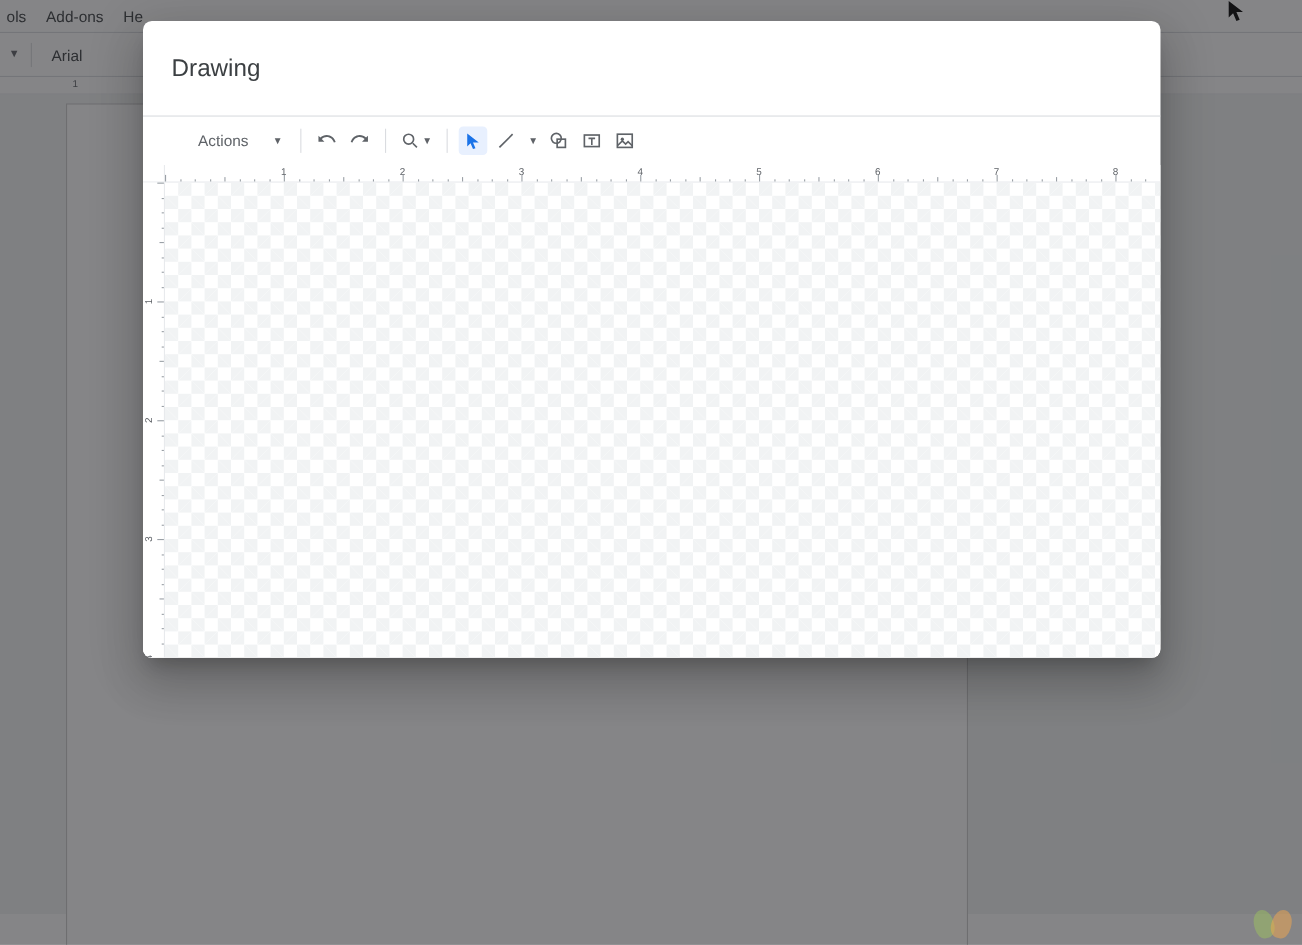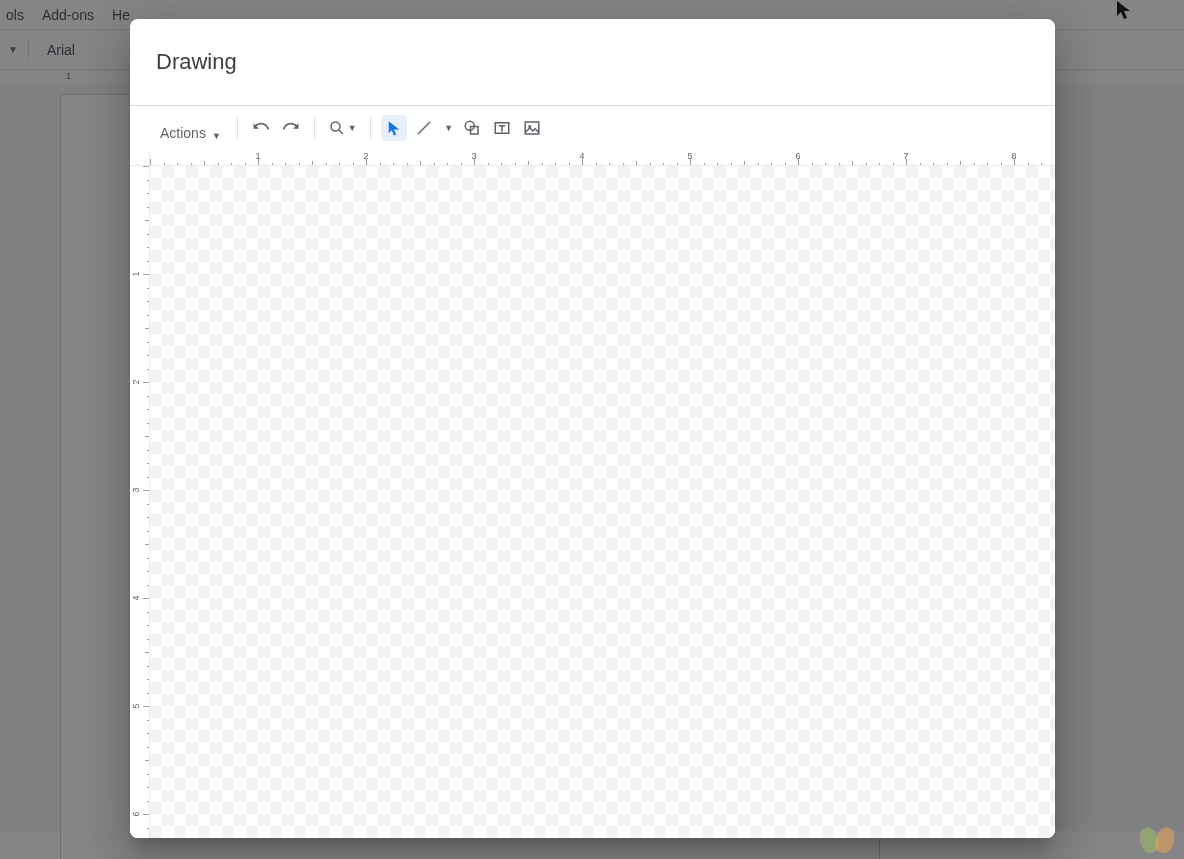--- a/index.html
+++ b/index.html
@@ -70,21 +70,21 @@
   .overlay {
     position: absolute;
     inset: 0;
     background: rgba(32,33,36,.55);
   }
   .dialog {
     position: absolute;
     left: 130px;
     top: 19px;
     width: 925px;
-    height: 819px;
+    height: 579px;
     background: #fff;
     border-radius: 8px;
     box-shadow: 0 11px 15px -7px rgba(0,0,0,.2),
                 0 24px 38px 3px rgba(0,0,0,.14),
                 0 9px 46px 8px rgba(0,0,0,.12);
     display: flex;
     flex-direction: column;
     overflow: hidden;
   }
   .dlg-header {
@@ -120,21 +120,21 @@
     display:flex;
     align-items:center;
     justify-content:center;
     border-radius:4px;
     color:#5f6368;
     cursor:pointer;
     padding: 0 3px;
   }
   .dlg-toolbar .btn.selected { background:#e8f0fe; color:#1a73e8; }
   .dlg-toolbar .sep { width:1px; height:22px; background:#dadce0; margin: 0 6px; }
-  .dlg-toolbar .actions { font-size:14px; color:#5f6368; padding:0 6px; display:flex; align-items:flex-end; gap:4px;}
+  .dlg-toolbar .actions { font-size:14px; color:#5f6368; padding:0 6px; display:flex; align-items:center; gap:20px;margin-left:20px;}
   .dlg-toolbar .caret { font-size:9px; color:#5f6368; margin-left:2px;}
   .dlg-toolbar svg { width:18px; height:18px; display:block; }
 
   
   .canvas-wrap {
     flex:1;
     position:relative;
     overflow:hidden;
     background:#fff;
   }

